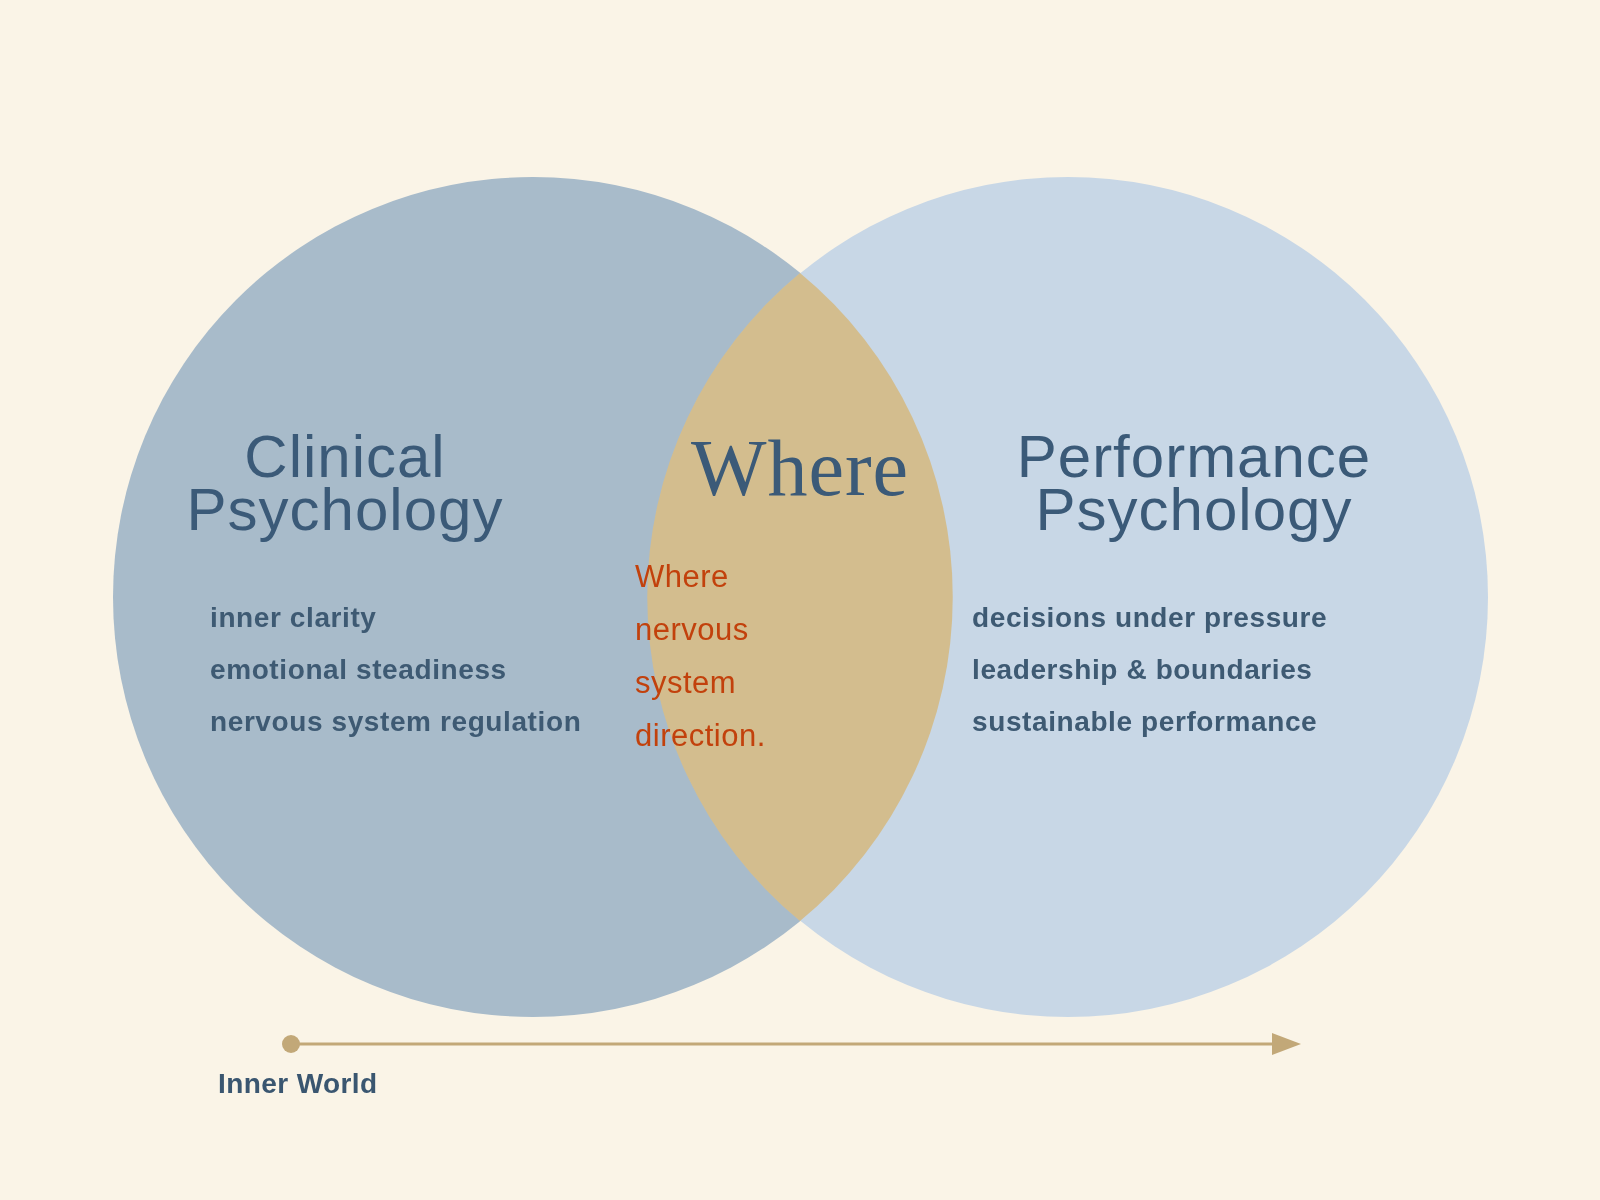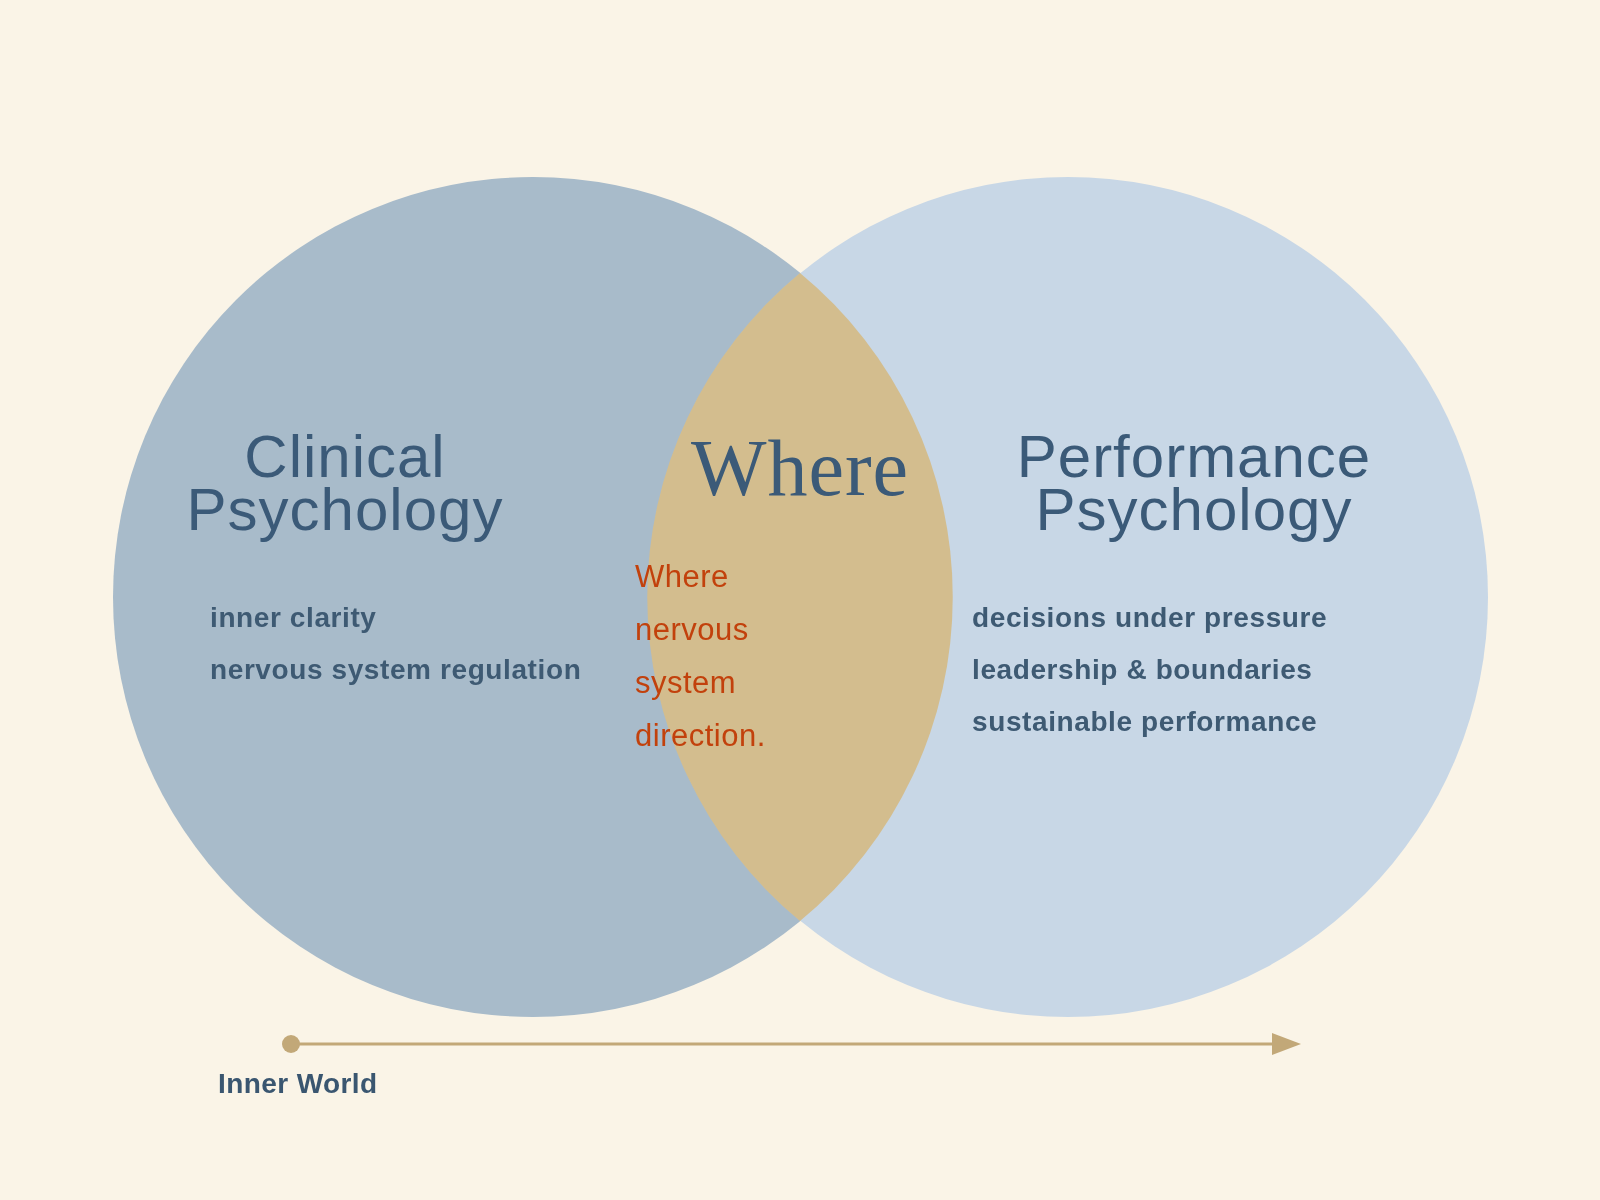--- a/index.html
+++ b/index.html
@@ -96,20 +96,21 @@
 
   <div class="abs tagline">
     <div>Where</div>
     <div>nervous</div>
     <div>system</div>
     <div>direction.</div>
   </div>
 
   <div class="abs item-list" style="left:210px; top:592px;">
     <div>inner clarity</div>
+    <div>emotional steadiness</div>
     <div>nervous system regulation</div>
   </div>
 
   <div class="abs item-list" style="left:972px; top:592px;">
     <div>decisions under pressure</div>
     <div>leadership &amp; boundaries</div>
     <div>sustainable performance</div>
   </div>
 
   <div class="abs axis-label" style="left:218px; top:1068px;">Inner World</div>

